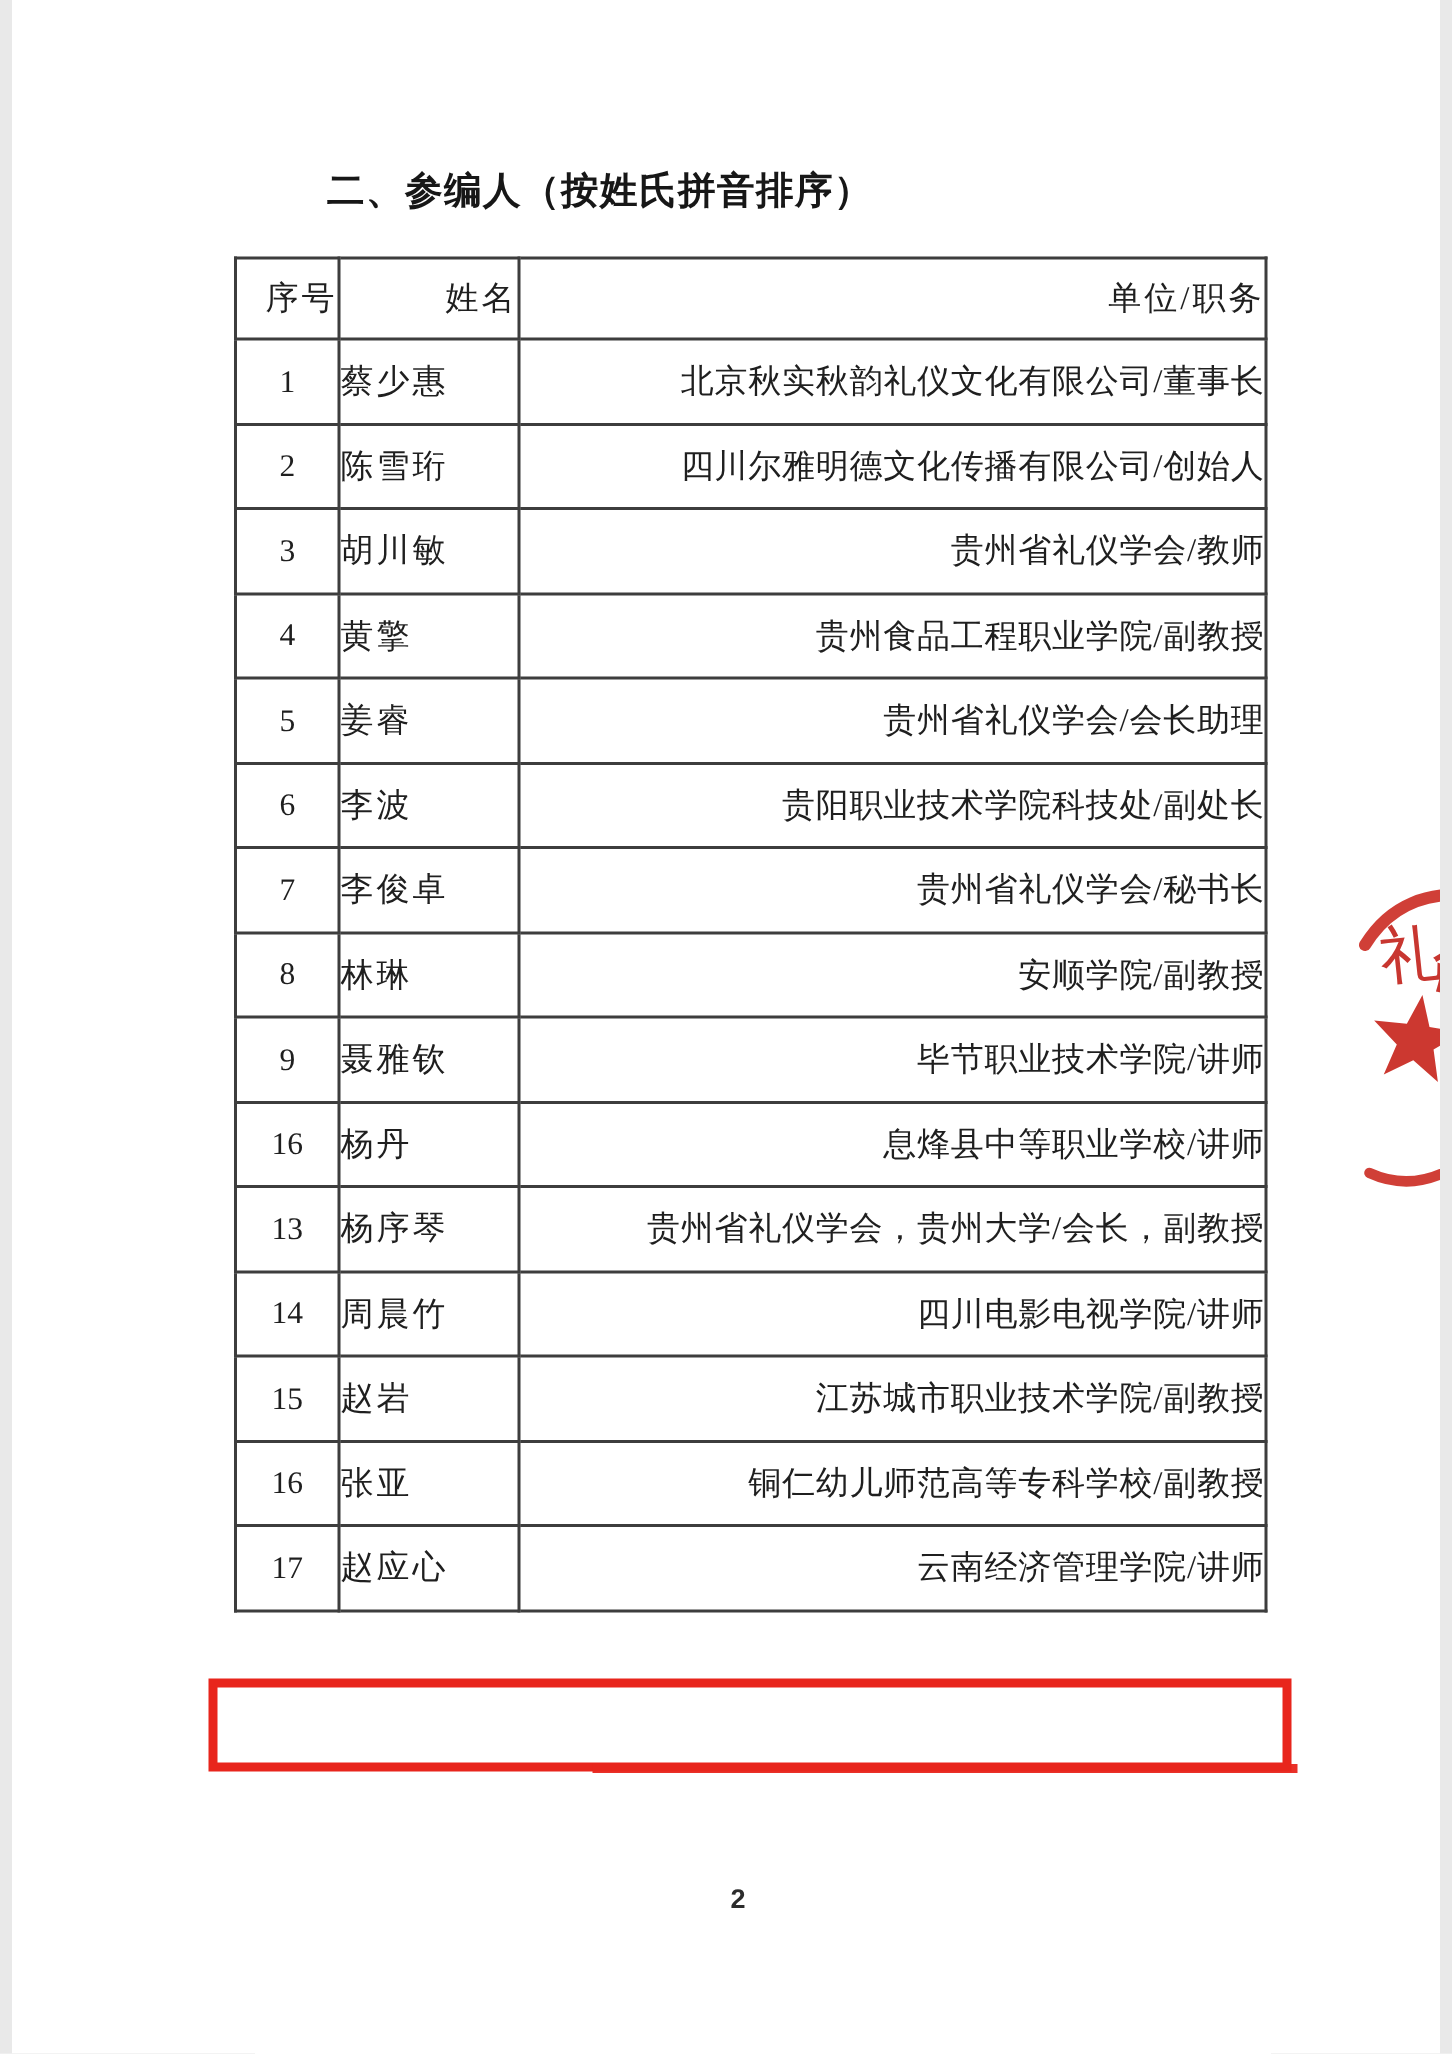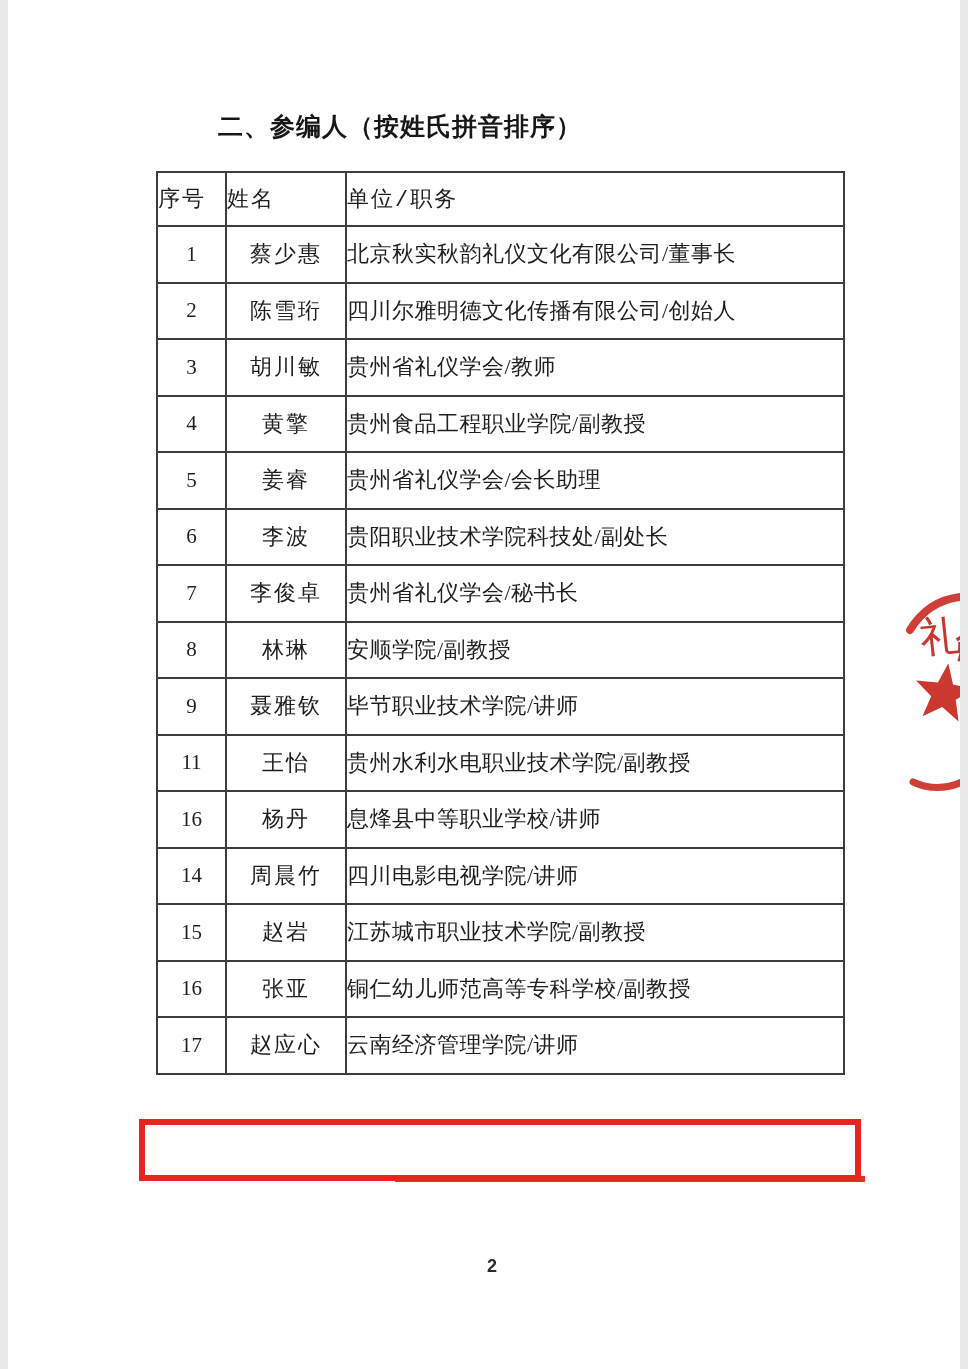--- a/index.html
+++ b/index.html
@@ -36,24 +36,24 @@
   table.roster th, table.roster td{
     border:2px solid #3d3d3d;
     padding:0;
     font-weight:normal;
     vertical-align:middle;
     overflow:hidden;
     white-space:nowrap;
   }
   table.roster thead tr{height:54px;}
   table.roster tbody tr{height:56.5px;}
-  th{ text-align:left; letter-spacing:2px;font-family:Liberation Mono, monospace; }
+  th{ text-align:right; letter-spacing:2px; }
   td.c-no{ text-align:center; font-size:21px; }
-  td.c-name{ text-align:center; letter-spacing:2px; }
-  td.c-unit{ text-align:left; padding-left:12px; letter-spacing:0.5px; }
+  td.c-name{ text-align:left; letter-spacing:2px; }
+  td.c-unit{ text-align:right; padding-left:12px; letter-spacing:0.5px; }
   .highlight-rect{
     position:absolute;
     left:131px;top:1119px;
     width:710px;height:50px;
     border:6px solid #e8251c;
     box-sizing:content-box;
     pointer-events:none;
   }
   .highlight-smear{
     position:absolute;
@@ -141,30 +141,30 @@
       <td class="c-no">8</td>
       <td class="c-name">林琳</td>
       <td class="c-unit">安顺学院/副教授</td>
     </tr>
         <tr>
       <td class="c-no">9</td>
       <td class="c-name">聂雅钦</td>
       <td class="c-unit">毕节职业技术学院/讲师</td>
     </tr>
         <tr>
-      <td class="c-no">11</td>
-      <td class="c-name">王怡</td>
-      <td class="c-unit">贵州水利水电职业技术学院/副教授</td>
-    </tr>
-        <tr>
       <td class="c-no">16</td>
       <td class="c-name">杨丹</td>
       <td class="c-unit">息烽县中等职业学校/讲师</td>
     </tr>
         <tr>
+      <td class="c-no">13</td>
+      <td class="c-name">杨序琴</td>
+      <td class="c-unit">贵州省礼仪学会，贵州大学/会长，副教授</td>
+    </tr>
+        <tr>
       <td class="c-no">14</td>
       <td class="c-name">周晨竹</td>
       <td class="c-unit">四川电影电视学院/讲师</td>
     </tr>
         <tr>
       <td class="c-no">15</td>
       <td class="c-name">赵岩</td>
       <td class="c-unit">江苏城市职业技术学院/副教授</td>
     </tr>
         <tr>

